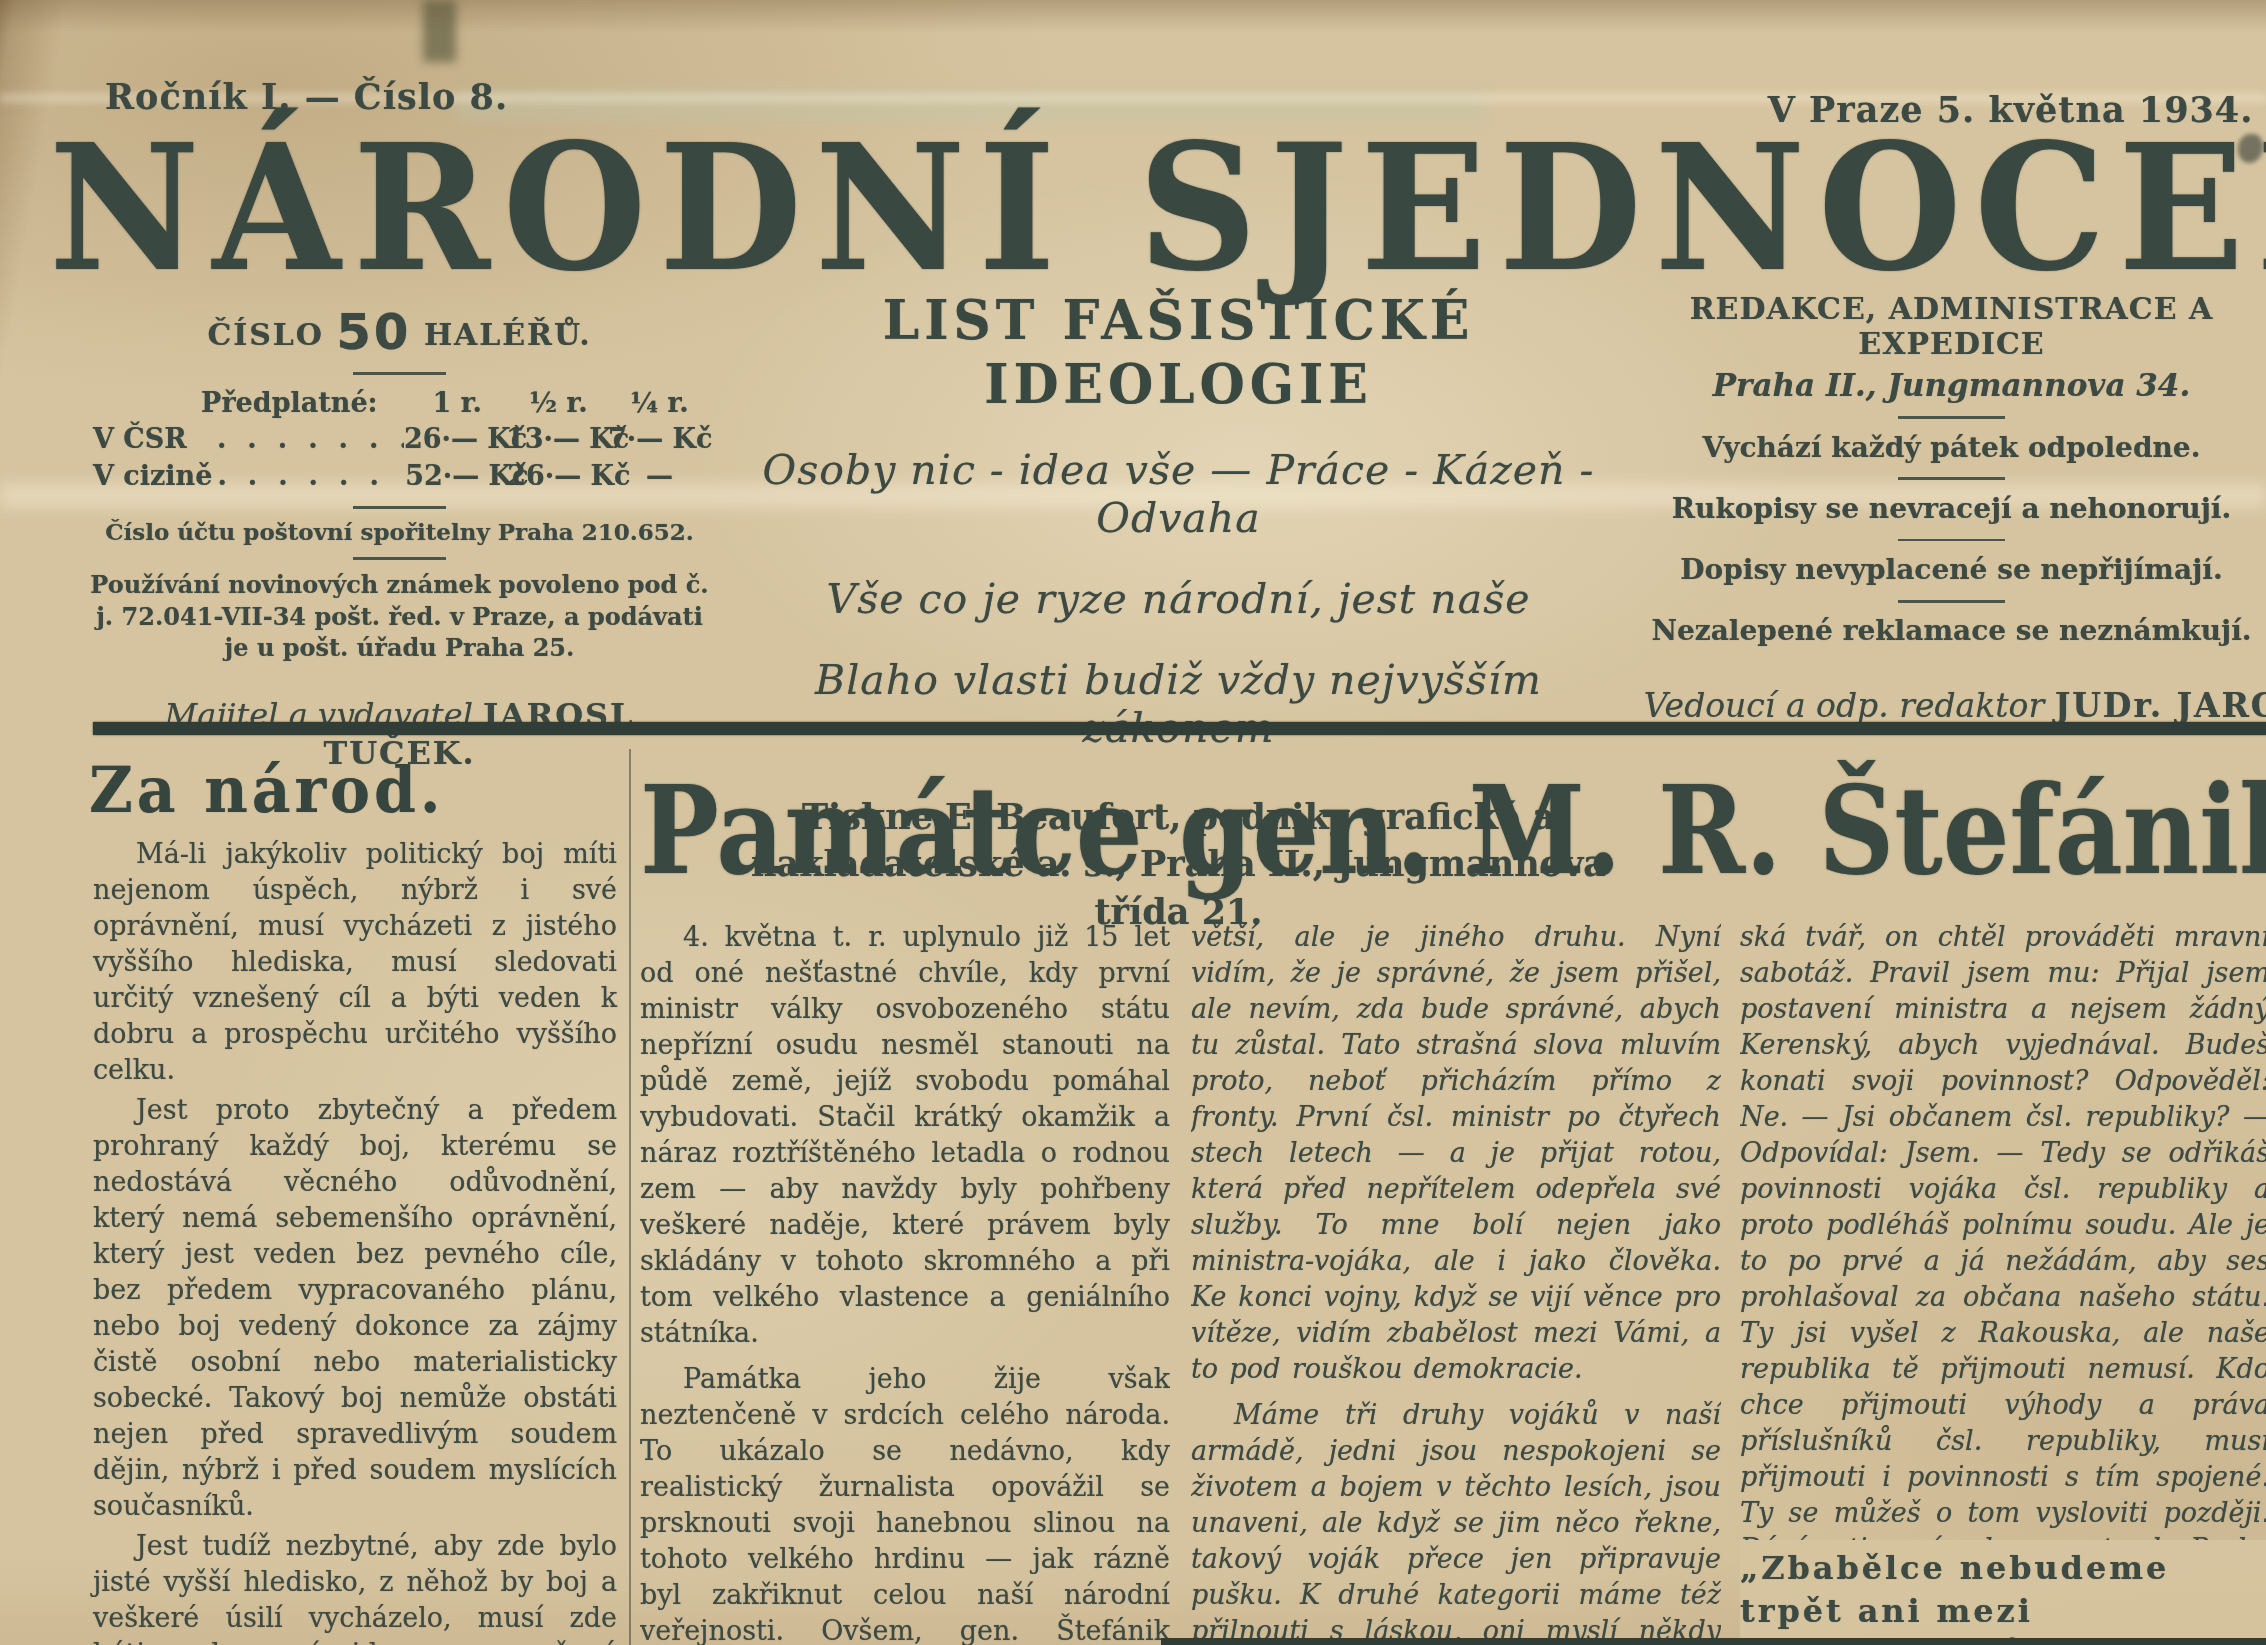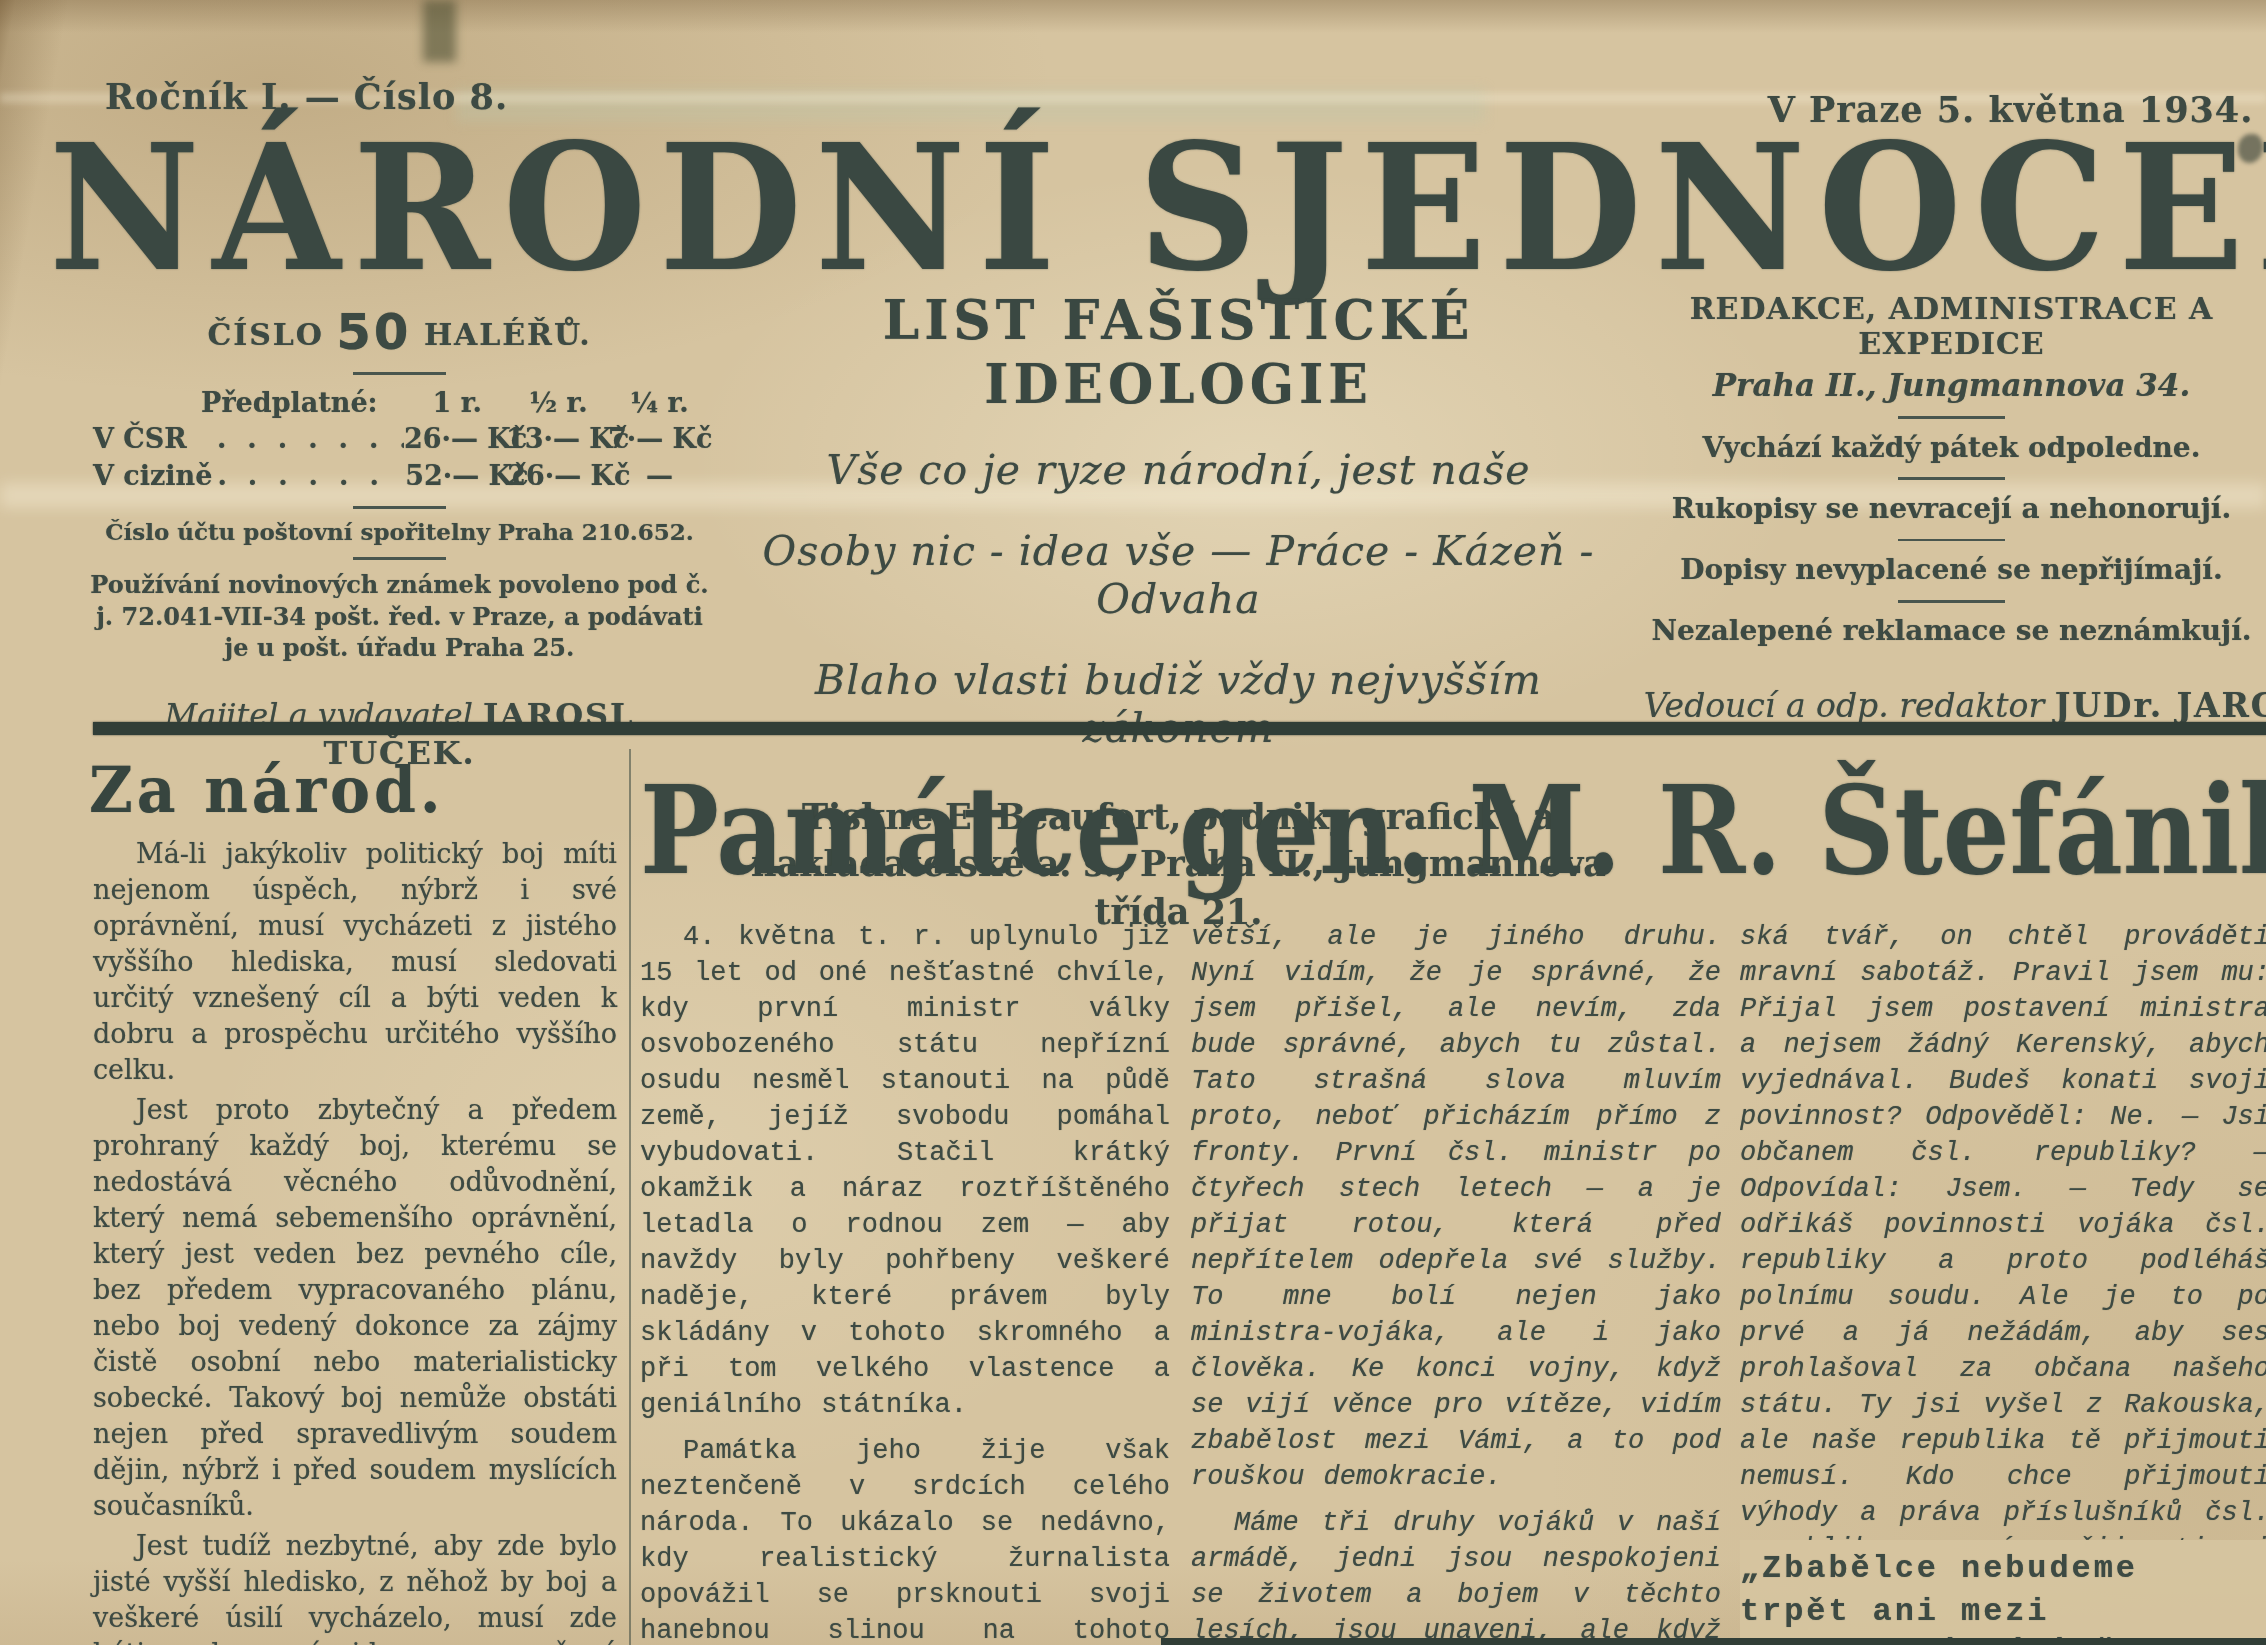--- a/index.html
+++ b/index.html
@@ -80,21 +80,21 @@
   .col-left h2{margin:0 0 13.6px 0;font-size:60px;font-weight:bold;letter-spacing:3.9px;transform:scaleY(1.05);transform-origin:left top;color:#37453f;}
   .bodytext p{margin:4px;font-size:27px;line-height:36px;text-align:justify;text-indent:43px;word-spacing:2.9px;}
   .bodytext p.noindent{text-indent:0;}
   .main-head{
     position:absolute;left:640px;top:19.4px;width:1626px;text-align:center;
     font-size:105px;font-weight:bold;white-space:nowrap;
     transform:scaleY(1.16);transform-origin:top center;
     color:#3a4842;text-shadow:0 0 1.9px rgba(50,62,54,.5);
   }
   .article-cols{position:absolute;left:640px;top:180px;width:1626px;height:726px;}
-  .acol{position:absolute;top:0;width:530px;height:726px;overflow:hidden;font-family:Liberation Mono, monospace;}
+  .acol{position:absolute;top:0;width:530px;height:726px;overflow:hidden;}
   .acol-1{left:0;}
   .acol-2{left:551px;}
   .acol-3{left:1100px;display:flex;flex-direction:column;}
   .acol.italic p{font-style:italic;}
   .acol-3 .flow{flex:1 1 auto;overflow:hidden;}
   .bold-quote{
     flex:0 0 auto;font-weight:bold;font-size:32px;letter-spacing:2.9px;
     line-height:43px;text-align:left;font-style:normal;
     background:rgba(214,196,160,.92);padding-top:7.8px;
   }
@@ -156,22 +156,22 @@
       <div class="mini-rule"></div>
       <div class="stamps-note">Používání novinových známek povoleno pod č. j. 72.041-VII-34 pošt. řed. v Praze, a podávati je u pošt. úřadu Praha 25.</div>
       <div class="owner-line">
         <span class="owner-prefix">Majitel a vydavatel</span>
         <span class="owner-name">JAROSL TUČEK.</span>
       </div>
     </div>
 
     <div class="info-center ink">
       <div class="subtitle">LIST FAŠISTICKÉ IDEOLOGIE</div>
+      <div class="slogan">Osoby nic - idea vše — Práce - Kázeň - Odvaha</div>
       <div class="slogan">Vše co je ryze národní, jest naše</div>
-      <div class="slogan">Osoby nic - idea vše — Práce - Kázeň - Odvaha</div>
       <div class="slogan">Blaho vlasti budiž vždy nejvyšším zákonem</div>
       <div class="printer-note">Tiskne E. Beaufort, podniky grafické a nakladatelské a. s., Praha II., Jungmannova třída 21.</div>
     </div>
 
     <div class="info-right ink">
       <div class="office-title">REDAKCE, ADMINISTRACE A EXPEDICE</div>
       <div class="office-address">Praha II., Jungmannova 34.</div>
       <div class="note-rule"></div>
       <div class="office-note">Vychází každý pátek odpoledne.</div>
       <div class="note-rule"></div>

